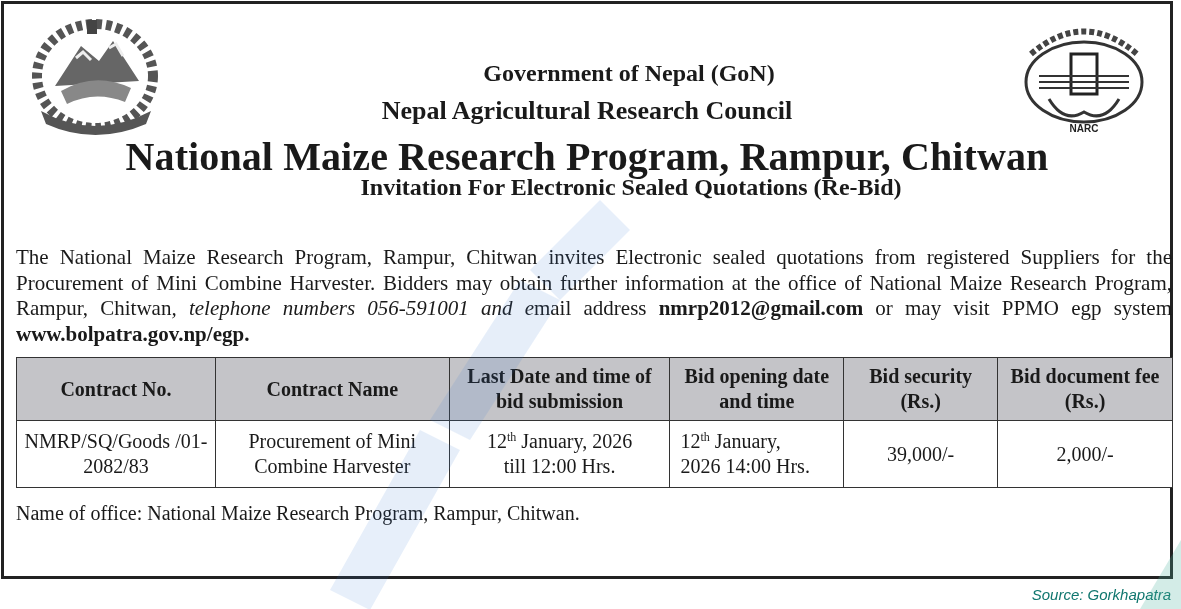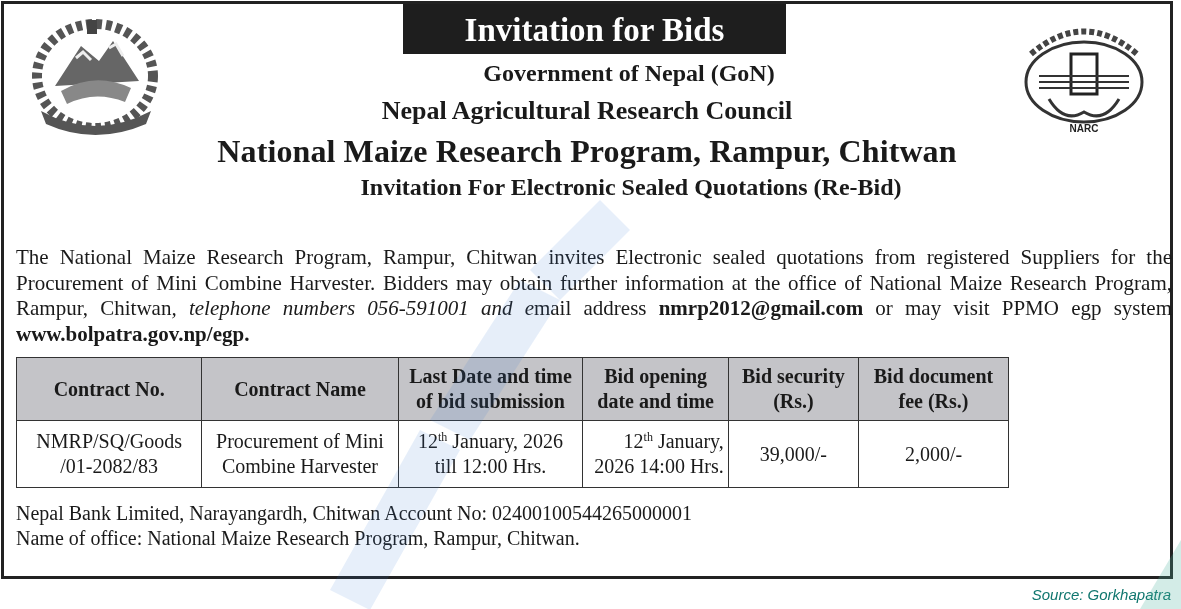--- a/index.html
+++ b/index.html
@@ -14,32 +14,32 @@
     .title-bar {
       position: absolute; left: 399px; top: 0px; width: 383px; height: 50px;
       background: #1e1e1e; color: #fff; text-align: center;
       font-weight: bold; font-size: 33px; line-height: 52px;
     }
     .emblem-left { position: absolute; left: 17px; top: 12px; width: 148px; height: 120px; }
     .emblem-right { position: absolute; left: 1005px; top: 10px; width: 150px; height: 120px; }
     .h { position: absolute; left: 0; width: 1166px; text-align: center; font-weight: bold; white-space: nowrap; }
     .h1 { top: 56px; font-size: 24px; padding-left: 42px; }
     .h2 { top: 92px; font-size: 26px; }
-    .h3 { top: 129px; font-size: 32px; letter-spacing: 0.1px; }
+    .h3 { top: 129px; font-size: 40px; letter-spacing: 0.1px; }
     .h4 { top: 170px; font-size: 24px; margin-left: 44px; }
     .h5 { top: 203px; font-size: 24px; font-style: italic; }
     sup { font-size: 0.6em; vertical-align: 0.55em; line-height: 0; }
     .para {
       position: absolute; left: 12px; top: 241px; width: 1156px;
       font-size: 21px; line-height: 25.5px; text-align: justify;
     }
     .para b { font-weight: bold; }
     .para i { font-style: italic; }
     .tbl {
-      position: absolute; left: 12px; top: 353px; width: 993px; border-collapse: collapse;
+      position: absolute; left: 12px; top: 353px; width: 1157px; border-collapse: collapse;
       font-size: 20px;
     }
     .tbl th, .tbl td { border: 1.5px solid #333; text-align: center; padding: 0 4px; line-height: 25px; }
     .tbl th { background: #c4c4c8; font-weight: bold; height: 62px; }
     .tbl td { height: 66px; background: #fff; }
     .foot {
       position: absolute; left: 12px; top: 497px; width: 1150px;
       font-size: 20px; line-height: 25px;
     }
     .source {
@@ -55,21 +55,20 @@
 
   <svg class="emblem-left" viewBox="0 0 148 120">
     <ellipse cx="74" cy="60" rx="58" ry="52" fill="none" stroke="#555" stroke-width="10" stroke-dasharray="6 4"></ellipse>
     <path d="M34 70 L60 30 L78 45 L92 25 L118 65 Z" fill="#666"></path>
     <path d="M55 42 L62 36 L70 44 M88 32 L95 28 L102 40" stroke="#eee" stroke-width="3" fill="none"></path>
     <path d="M40 75 Q74 55 110 72 L104 86 Q74 74 46 88 Z" fill="#888"></path>
     <path d="M20 95 Q74 125 130 95 L125 108 Q74 130 25 108 Z" fill="#555"></path>
     <rect x="66" y="4" width="10" height="14" fill="#444"></rect>
   </svg>
 
-  <div class="title-bar">Invitation for Bids</div>
 
   <svg class="emblem-right" viewBox="0 0 150 120">
     <ellipse cx="75" cy="68" rx="58" ry="40" fill="none" stroke="#333" stroke-width="3"></ellipse>
     <path d="M22 40 Q75 -5 128 40" fill="none" stroke="#444" stroke-width="6" stroke-dasharray="5 3"></path>
     <rect x="62" y="40" width="26" height="40" fill="none" stroke="#222" stroke-width="3"></rect>
     <path d="M30 62 H120 M30 68 H120 M30 74 H120" stroke="#333" stroke-width="2"></path>
     <path d="M40 85 Q55 110 75 98 Q95 110 110 85" fill="none" stroke="#333" stroke-width="3"></path>
     <text x="75" y="118" font-size="10" font-weight="bold" text-anchor="middle" fill="#222" font-family="Liberation Sans, sans-serif">NARC</text>
   </svg>
 
@@ -95,29 +94,28 @@
       <th>Contract Name</th>
       <th>Last Date and time of bid submission</th>
       <th>Bid opening date and time</th>
       <th>Bid security (Rs.)</th>
       <th>Bid document fee (Rs.)</th>
     </tr>
     <tr>
       <td>NMRP/SQ/Goods /01-2082/83</td>
       <td>Procurement of Mini Combine Harvester</td>
       <td><span>12</span><sup>th</sup><span> January, 2026</span><br><span>till 12:00 Hrs.</span></td>
-      <td style="text-align:right;padding-left:10px"><span>12</span><sup>th</sup><span> January,</span><br><span>2026 14:00 Hrs.</span></td>
+      <td style="text-align:left;padding-left:10px"><span>12</span><sup>th</sup><span> January,</span><br><span>2026 14:00 Hrs.</span></td>
       <td>39,000/-</td>
       <td>2,000/-</td>
     </tr>
   </tbody>
     </table>
 
   <div class="foot">
-    <div>Nepal Bank Limited, Narayangardh, Chitwan Account No: 02400100544265000001</div>
     <div>Name of office: National Maize Research Program, Rampur, Chitwan.</div>
   </div>
 </div>
 
 <div class="source">Source: Gorkhapatra</div>
 
 <svg class="watermark" viewBox="0 0 1181 609">
   <g opacity="0.12" fill="#3a7bd5">
     <path d="M330 590 L420 430 L460 450 L370 610 Z"></path>
     <path d="M430 420 L520 280 L560 300 L470 440 Z"></path>

